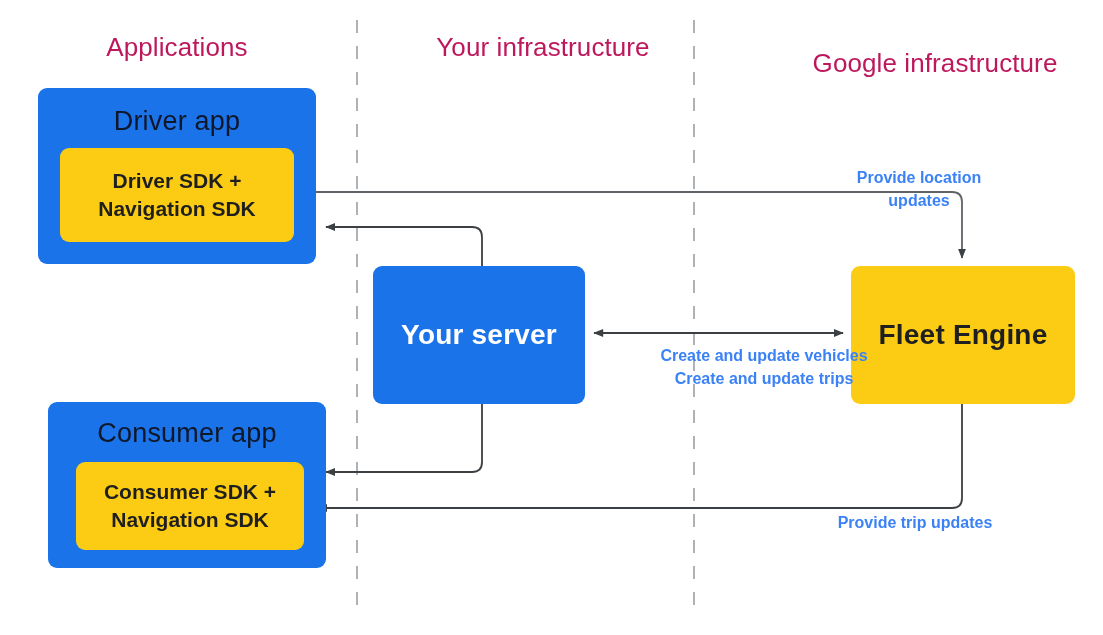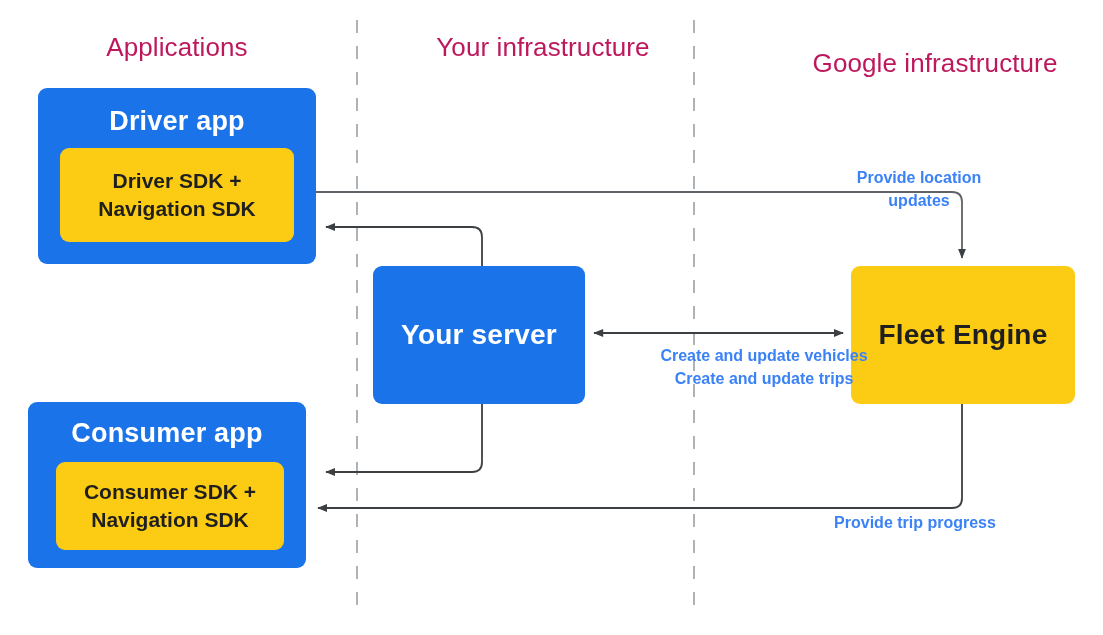--- a/index.html
+++ b/index.html
@@ -44,23 +44,23 @@
     position: absolute;
     background: #1a73e8;
     border-radius: 9px;
     box-sizing: border-box;
   }
   .app-title {
     position: absolute;
     left: 0;
     right: 0;
     text-align: center;
-    color: #ffffff;
+    color: #0f172a;
     font-size: 27px;
-    font-weight: 700;
+    font-weight: 400;
     letter-spacing: 0.2px;
     white-space: nowrap;
   }
 
   
   .sdk-box {
     position: absolute;
     background: #fccc14;
     border-radius: 9px;
     display: flex;
@@ -143,36 +143,36 @@
   <div class="col-head" style="left:935px; top:32px;margin-top:16px;">Google infrastructure</div>
 
   <div class="app-box" style="left:38px; top:88px; width:278px; height:176px;">
     <div class="app-title" style="top:18px;">Driver app</div>
     <div class="sdk-box" style="left:22px; top:60px; width:234px; height:94px;">
       <span class="sdk-label">Driver SDK +
 Navigation SDK</span>
     </div>
   </div>
 
-  <div class="app-box" style="left:28px; top:402px; width:278px; height:166px;">
+  <div class="app-box" style="left:48px; top:402px; width:278px; height:166px;">
     <div class="app-title" style="top:16px;">Consumer app</div>
     <div class="sdk-box" style="left:28px; top:60px; width:228px; height:88px;">
       <span class="sdk-label">Consumer SDK +
 Navigation SDK</span>
     </div>
   </div>
 
   <div class="node yellow" style="left:851px; top:266px; width:224px; height:138px;">
     <span class="node-label">Fleet Engine</span>
   </div>
 
   <div class="node blue" style="left:373px; top:266px; width:212px; height:138px;">
     <span class="node-label">Your server</span>
   </div>
 
   <div class="edge-label" style="left:919px; top:166px;">Provide location updates</div>
 
   <div class="edge-label" style="left:764px; top:344px;">Create and update vehicles
 Create and update trips</div>
 
-  <div class="edge-label" style="left:915px; top:511px;">Provide trip progress</div>
+  <div class="edge-label" style="left:915px; top:511px;">Provide trip updates</div>
 
 </div>
 
 </body></html>

